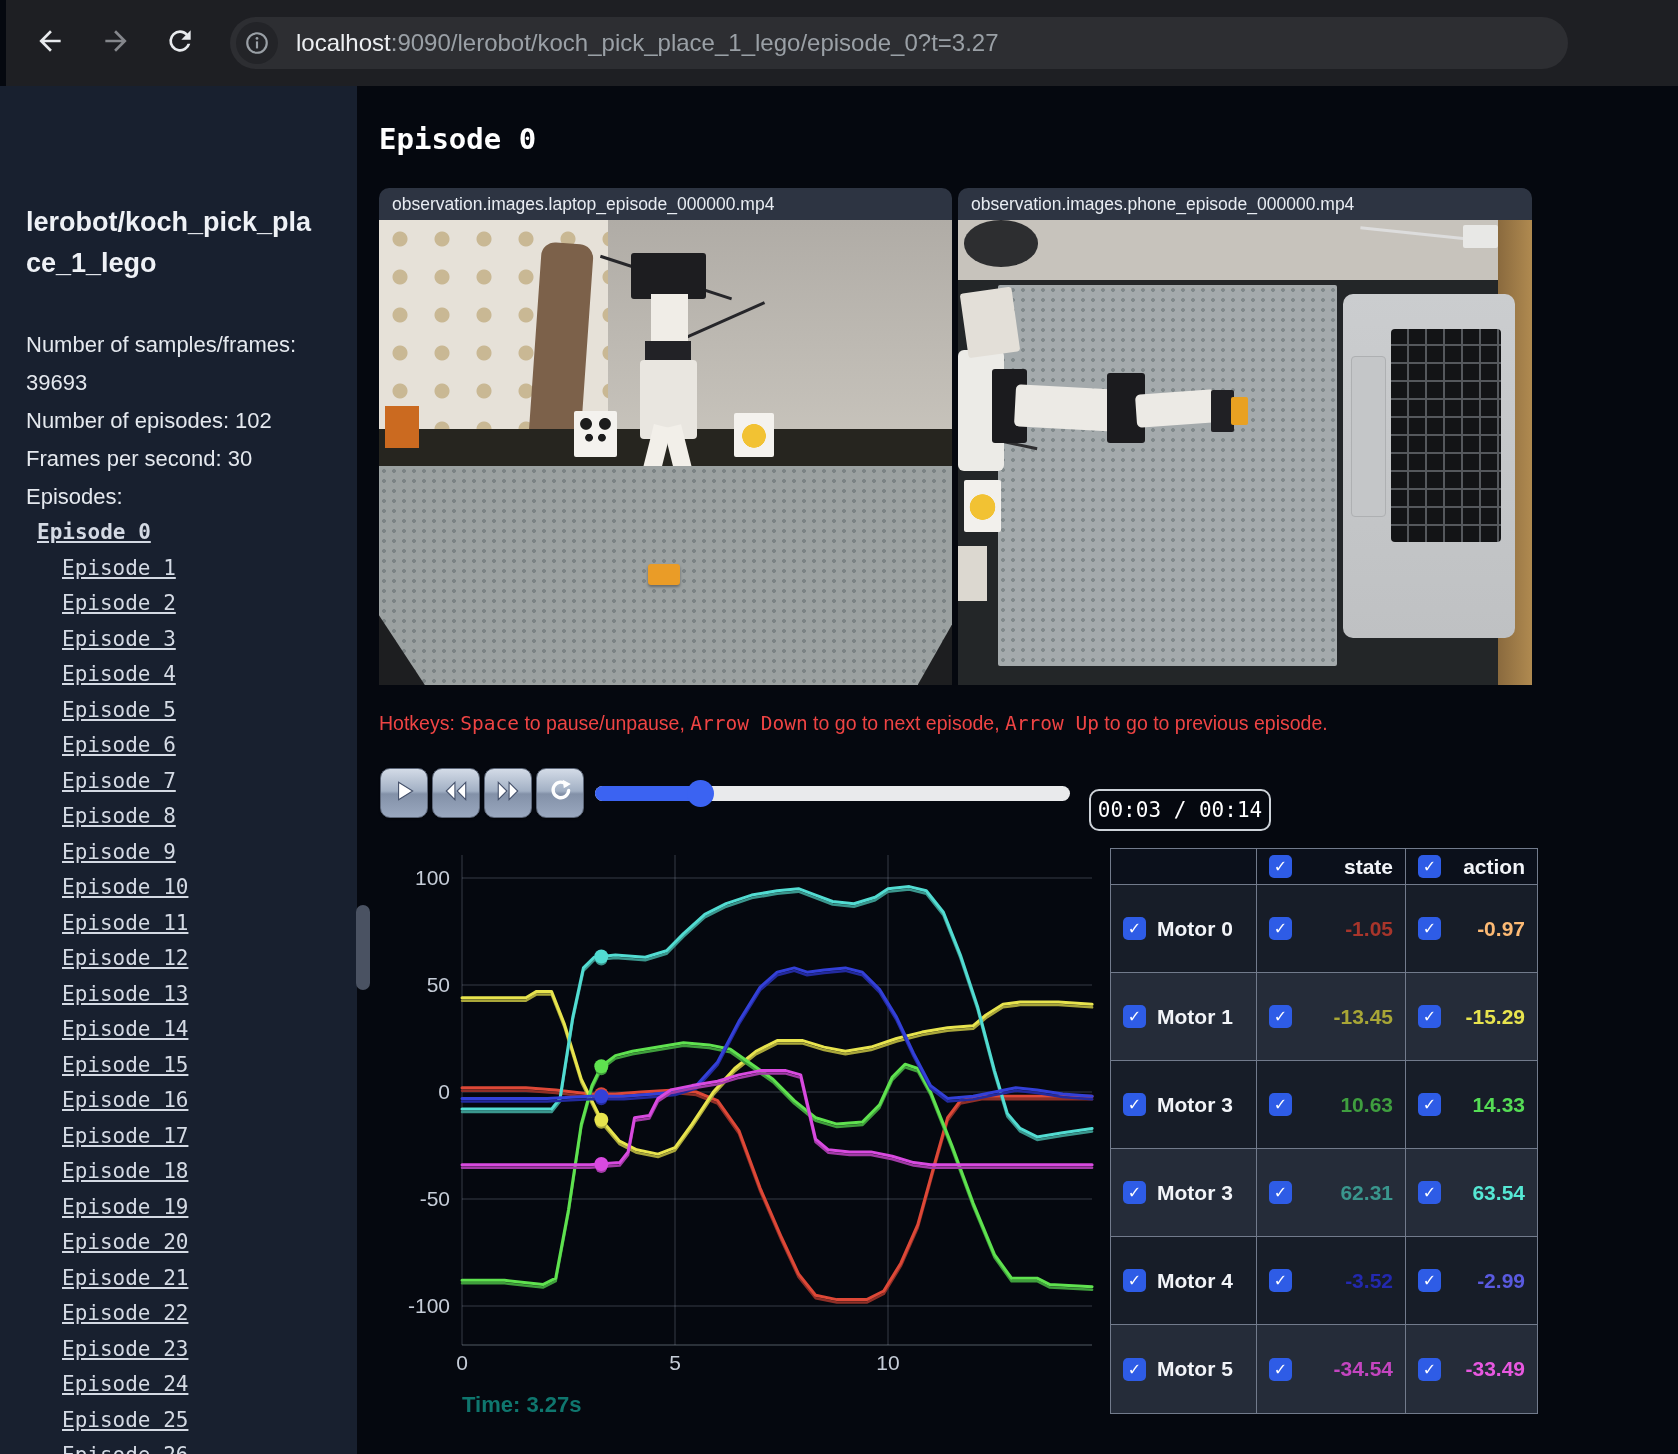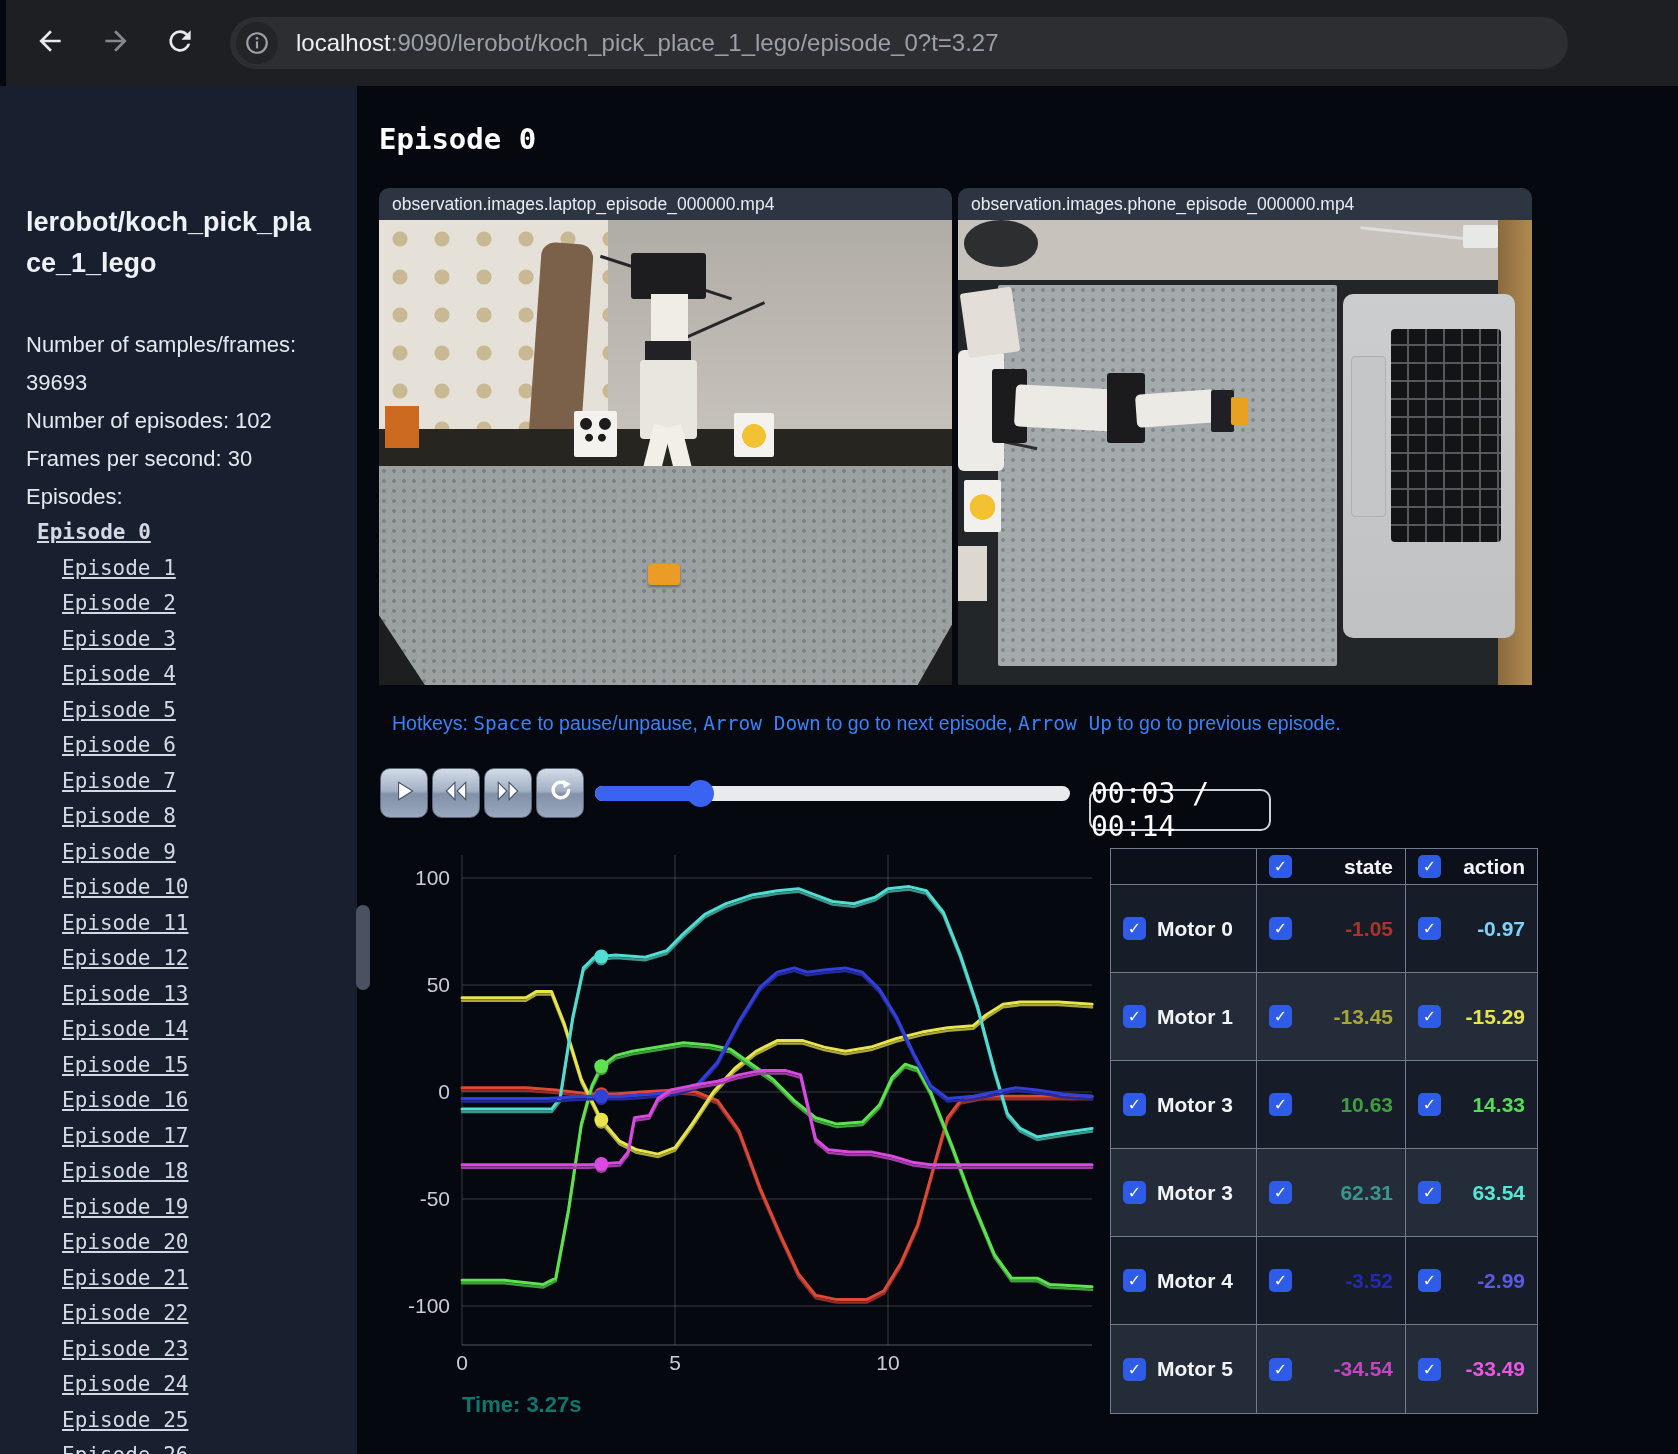--- a/index.html
+++ b/index.html
@@ -87,33 +87,33 @@
   .sp-keys{position:absolute;left:28%;top:10%;width:64%;height:62%;border-radius:4px;
     background:repeating-linear-gradient(0deg,transparent 0 16px,#55585c 16px 18px),
                repeating-linear-gradient(90deg,transparent 0 16px,#55585c 16px 18px),#131416;}
   .sp-trackpad{position:absolute;left:5%;top:18%;width:19%;height:46%;background:#c4c6c8;border:1px solid #aeb0b2;border-radius:4px;}
   .sp-box1{position:absolute;left:1%;top:15%;width:9%;height:14%;background:#e3dfd8;border-radius:3px;transform:rotate(-8deg);}
   .sp-smiley{position:absolute;left:1%;top:56%;width:6.5%;height:11%;background:#f2f0ec;border-radius:2px;
     background-image:radial-gradient(circle at 50% 52%,#f2c233 38%,transparent 40%);}
   .sp-box2{position:absolute;left:0;top:70%;width:5%;height:12%;background:#dcd8d0;}
 
   
-  #hotkeys{position:absolute;left:379px;top:712px;font-size:19.5px;color:#3b82f6;white-space:nowrap;margin-left:13px;}
+  #hotkeys{position:absolute;left:379px;top:712px;font-size:19.5px;color:#ef4444;white-space:nowrap;}
   #hotkeys .mono{font-size:19.5px;}
 
   
   .ctl-btn{position:absolute;top:768px;width:46px;height:48px;border-radius:10px;border:1px solid #5c6678;
     background:linear-gradient(180deg,#d3dbe7 0%,#a2b0c4 46%,#8391a8 52%,#9aa8bf 100%);
     display:flex;align-items:center;justify-content:center;box-shadow:0 1px 2px rgba(0,0,0,.5);cursor:pointer;}
   #slider{position:absolute;left:595px;top:780px;width:475px;height:27px;cursor:pointer;}
   #slider-track{position:absolute;left:0;top:6px;width:475px;height:15px;border-radius:8px;background:#e9eaec;}
   #slider-fill{position:absolute;left:0;top:6px;height:15px;border-radius:8px 0 0 8px;background:#3b63f2;}
   #slider-thumb{position:absolute;top:0;width:27px;height:27px;border-radius:50%;background:#3b63f2;}
   #time-box{position:absolute;left:1089px;top:789px;width:178px;height:38px;border:2px solid #cdd2d8;border-radius:10px;
-    display:flex;align-items:center;justify-content:center;font-family:"DejaVu Sans Mono",monospace;font-size:28px;color:#fff;}
+    display:flex;align-items:center;justify-content:center;font-family:"DejaVu Sans Mono",monospace;font-size:21px;color:#fff;}
 
   
   #chart{position:absolute;left:380px;top:840px;width:720px;height:560px;}
   #time-label{position:absolute;left:462px;top:1392px;font-family:Liberation Sans, sans-serif;
     font-size:22px;font-weight:bold;color:#0f766e;}
 
   
   #motor-table{position:absolute;left:1110px;top:848px;width:426px;border:1px solid #727b8c;}
   .trow{display:grid;grid-template-columns:146px 149px 131px;}
   .tcell{border-right:1px solid #727b8c;border-bottom:1px solid #727b8c;display:flex;align-items:center;
@@ -368,21 +368,21 @@
         <div class="tcell">
           <div class="cb">✓</div>
           <span class="motor-label">Motor 0</span>
         </div>
         <div class="tcell val-cell">
           <div class="cb">✓</div>
           <span style="color: rgb(168, 53, 43);">-1.05</span>
         </div>
         <div class="tcell val-cell">
           <div class="cb">✓</div>
-          <span style="color: #7dd3fc; text-align: right;">-0.97</span>
+          <span style="color: #fdba74; text-align: right;">-0.97</span>
         </div>
       </div>
       <div class="trow tdata row-odd">
         <div class="tcell">
           <div class="cb">✓</div>
           <span class="motor-label">Motor 1</span>
         </div>
         <div class="tcell val-cell">
           <div class="cb">✓</div>
           <span style="color: rgb(168, 166, 54);">-13.45</span>

